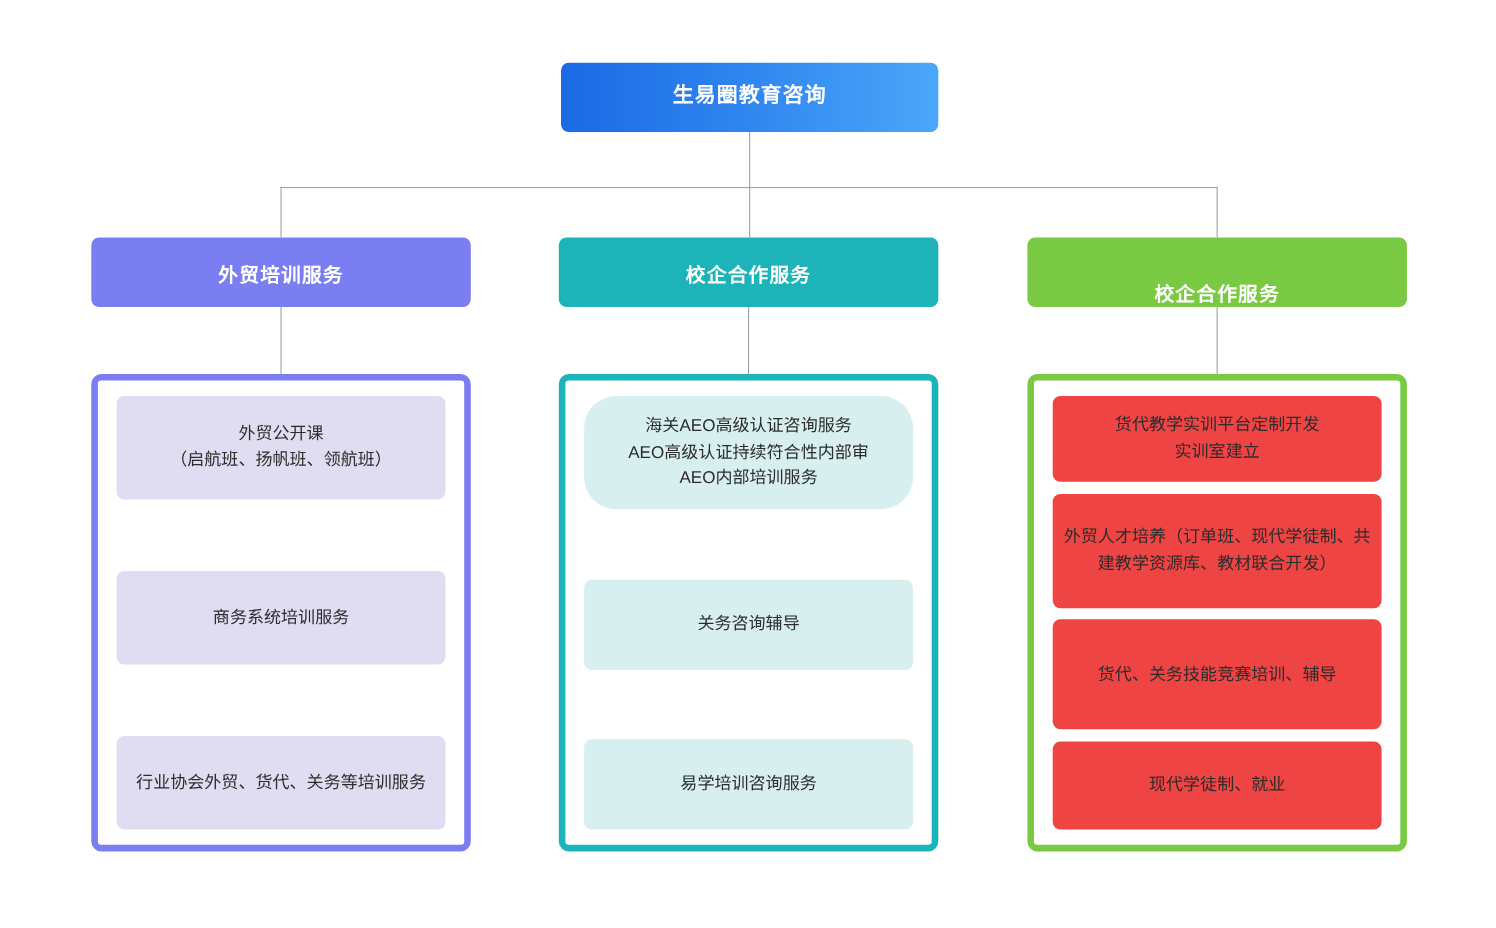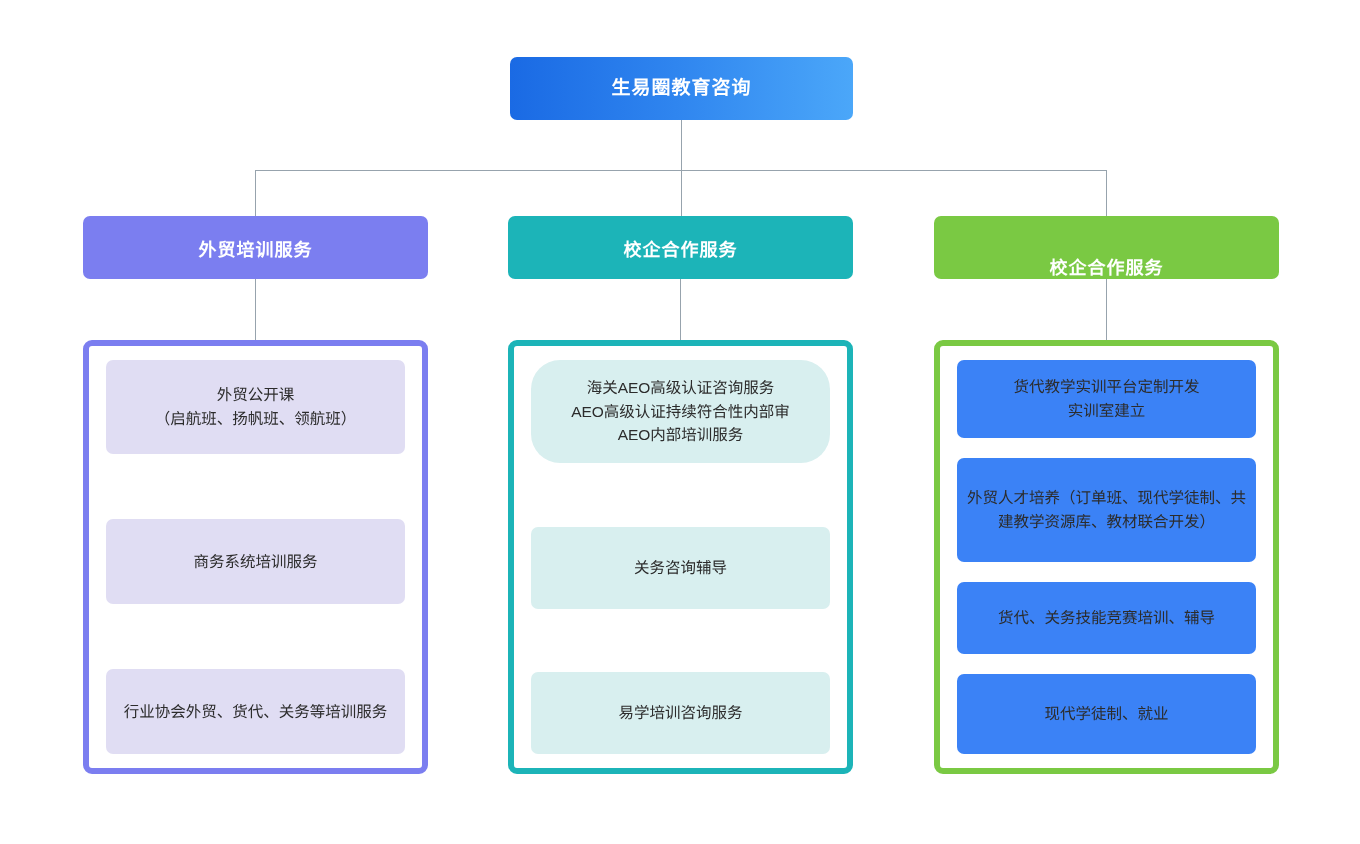--- a/index.html
+++ b/index.html
@@ -122,21 +122,21 @@
   .col-1 .card       { background: #e0ddf3; }
 
   
   .col-2 .col-header { background: #1cb4b8; }
   .col-2 .col-body   { border-color: #1cb4b8; }
   .col-2 .card       { background: #d8efef; }
 
   
   .col-3 .col-header { background: #7ac943; align-items: flex-end; }
   .col-3 .col-body   { border-color: #7ac943; }
-  .col-3 .card       { background: #3b82f6; }
+  .col-3 .card       { background: #ef4444; }
 </style>
 </head>
 <body>
 
 <div id="canvas">
 
   <div class="root-node">
     <span class="root-label">生易圈教育咨询</span>
   </div>
 
@@ -177,18 +177,18 @@
 
   <div class="column col-3">
     <div class="col-header">
       <span class="col-header-label">校企合作服务</span>
     </div>
     <div class="col-stub"></div>
     <div class="col-body">
       <div class="card" style="height:78px;">货代教学实训平台定制开发
 实训室建立</div>
       <div class="card" style="height:104px;">外贸人才培养（订单班、现代学徒制、共建教学资源库、教材联合开发）</div>
-      <div class="card" style="height:72px;">货代、关务技能竞赛培训、辅导</div>
+      <div class="card" style="height:100px;">货代、关务技能竞赛培训、辅导</div>
       <div class="card" style="height:80px;">现代学徒制、就业</div>
     </div>
   </div>
 
 </div>
 
 </body></html>

